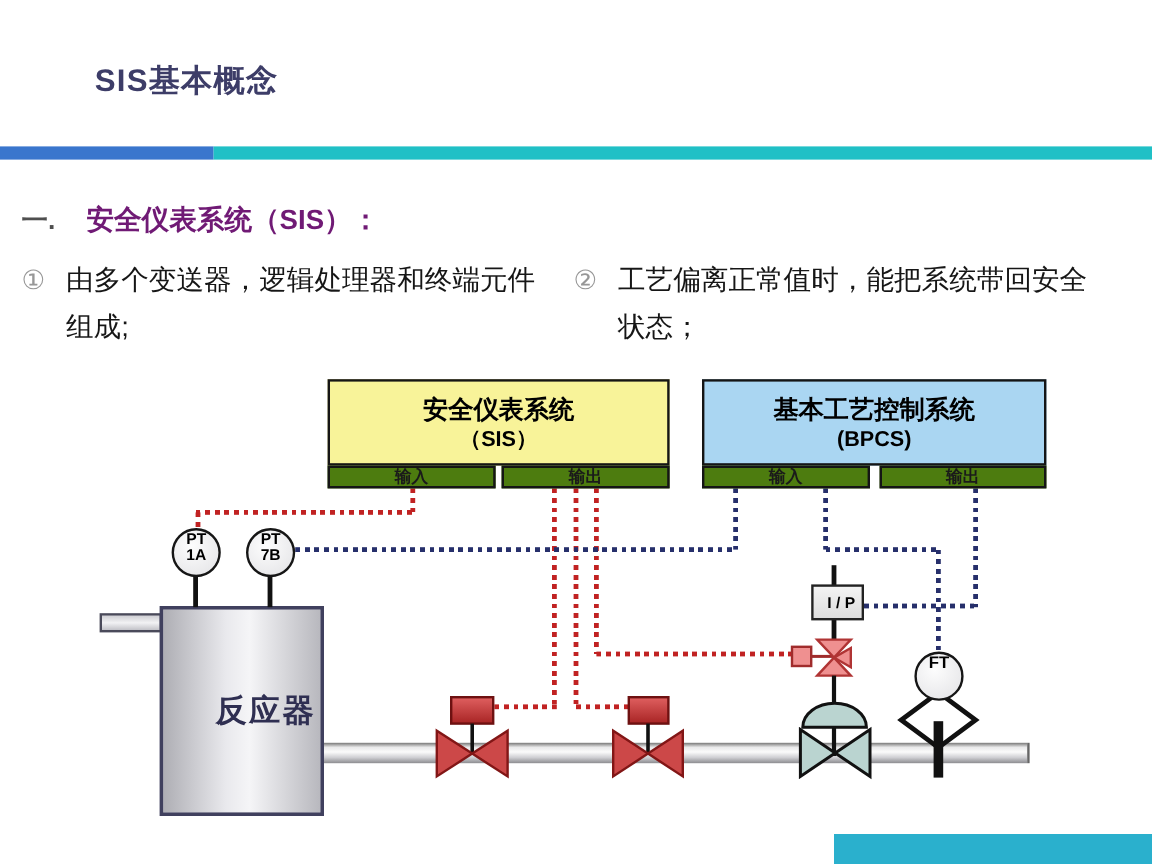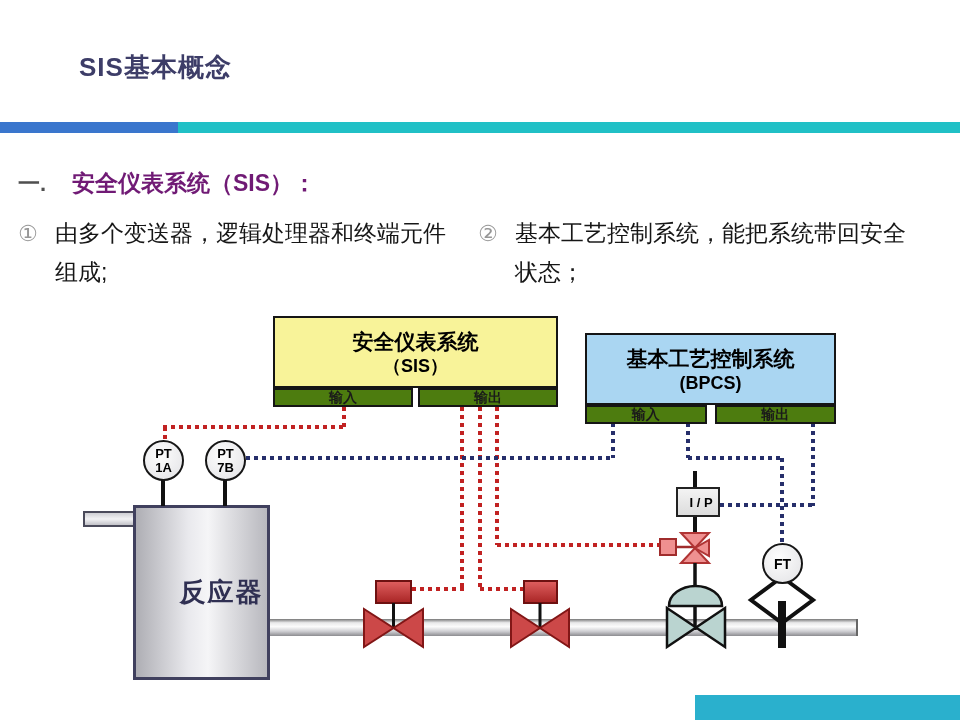--- a/index.html
+++ b/index.html
@@ -26,21 +26,21 @@
   .bullet-1 { left:18px; top:214px; width:432px; }
   .bullet-2 { left:478px; top:214px; width:440px; }
 
   
   .sys-box { display:flex; flex-direction:column; }
   .sys-main { border:2px solid #151515; display:flex; flex-direction:column; align-items:center; justify-content:center; }
   .sys-main .t1 { font-weight:bold; font-size:21px; color:#000; line-height:27px; }
   .sys-main .t2 { font-weight:bold; font-size:18px; color:#000; line-height:22px; }
   .sis  { left:273px; top:316px; width:285px;justify-content:space-between; }
   .sis .sys-main  { height:72px; background:#f8f399; }
-  .bpcs { left:585px; top:333px; width:251px; }
+  .bpcs { left:585px; top:316px; width:287px; }
   .bpcs .sys-main { height:72px; background:#aad6f2; }
   .sys-io { display:flex; height:19px; }
   .io-cell { border:2px solid #151515; background:#4d7c0f; flex:1; display:flex; align-items:center; justify-content:center; font-size:14px; font-weight:bold; }
   .sis  .sys-io { gap:5px; }
   .bpcs .sys-io { gap:8px; }
 
   
   .dot-h { height:4px; }
   .dot-v { width:4px; }
   .red.dot-h  { background:repeating-linear-gradient(90deg,#c12222 0 4px,transparent 4px 8px); }
@@ -53,21 +53,21 @@
     background:linear-gradient(90deg,#aeaeb4 0%,#e9e9ed 40%,#f5f5f7 55%,#b8b8be 100%);
     display:flex; align-items:center; justify-content:center;padding-left:40px; }
   .reactor-label { font-size:26px; font-weight:bold; color:#2f2f52; letter-spacing:2px; }
   .stub { left:83px; top:511px; width:52px; height:16px; border:2px solid #4a4a5a;
     background:linear-gradient(180deg,#cfcfd4,#f2f2f4 50%,#c2c2c8); }
   .pipe { left:268px; top:619px; width:590px; height:17px; border-right:2px solid #666;
     background:linear-gradient(180deg,#777 0%,#e9e9ea 22%,#fbfbfb 45%,#cfcfd3 72%,#8c8c90 100%); }
   .stem { background:#111; width:4px; }
   .instr-circle { border:2px solid #161616; border-radius:50%;
     background:radial-gradient(circle at 40% 35%,#fdfdfd,#e2e2e5);
-    display:flex; flex-direction:column; align-items:center; justify-content:center;
+    display:flex; flex-direction:column; align-items:center; justify-content:flex-start;
     font-weight:bold; font-size:13px; line-height:14px; color:#000; }
   .pt1a { left:143px; top:440px; width:41px; height:41px; }
   .pt1b { left:205px; top:440px; width:41px; height:41px; }
   .ft   { left:762px; top:543px; width:41px; height:41px; font-size:14px; }
   .ip-box { left:676px; top:487px; width:44px; height:30px; border:2px solid #222;
     background:linear-gradient(180deg,#f3f3f3,#dddddd); display:flex; align-items:center; justify-content:center;
     font-size:13px; font-weight:bold; padding-left:6px; color:#000; }
   svg.diagram { left:350px; top:460px; }
 </style>
 </head>
@@ -84,21 +84,21 @@
     <span class="prefix">一.</span>
     <span class="htext">安全仪表系统（SIS）：</span>
   </div>
 
   <div class="abs bullet bullet-1">
     <span class="num">①</span>
     <span>由多个变送器，逻辑处理器和终端元件组成;</span>
   </div>
   <div class="abs bullet bullet-2">
     <span class="num">②</span>
-    <span>基本工艺控制系统，能把系统带回安全状态；</span>
+    <span>工艺偏离正常值时，能把系统带回安全状态；</span>
   </div>
 
   <div class="abs red dot-v" style="left:163px; top:427px; height:16px;"></div>
   <div class="abs red dot-h" style="left:163px; top:425px; width:183px;"></div>
   <div class="abs red dot-v" style="left:342px; top:407px; height:20px;"></div>
   <div class="abs red dot-v" style="left:460px; top:407px; height:182px;"></div>
   <div class="abs red dot-h" style="left:412px; top:587px; width:52px;"></div>
   <div class="abs red dot-v" style="left:478px; top:407px; height:182px;"></div>
   <div class="abs red dot-h" style="left:480px; top:587px; width:44px;"></div>
   <div class="abs red dot-v" style="left:495px; top:407px; height:138px;"></div>

